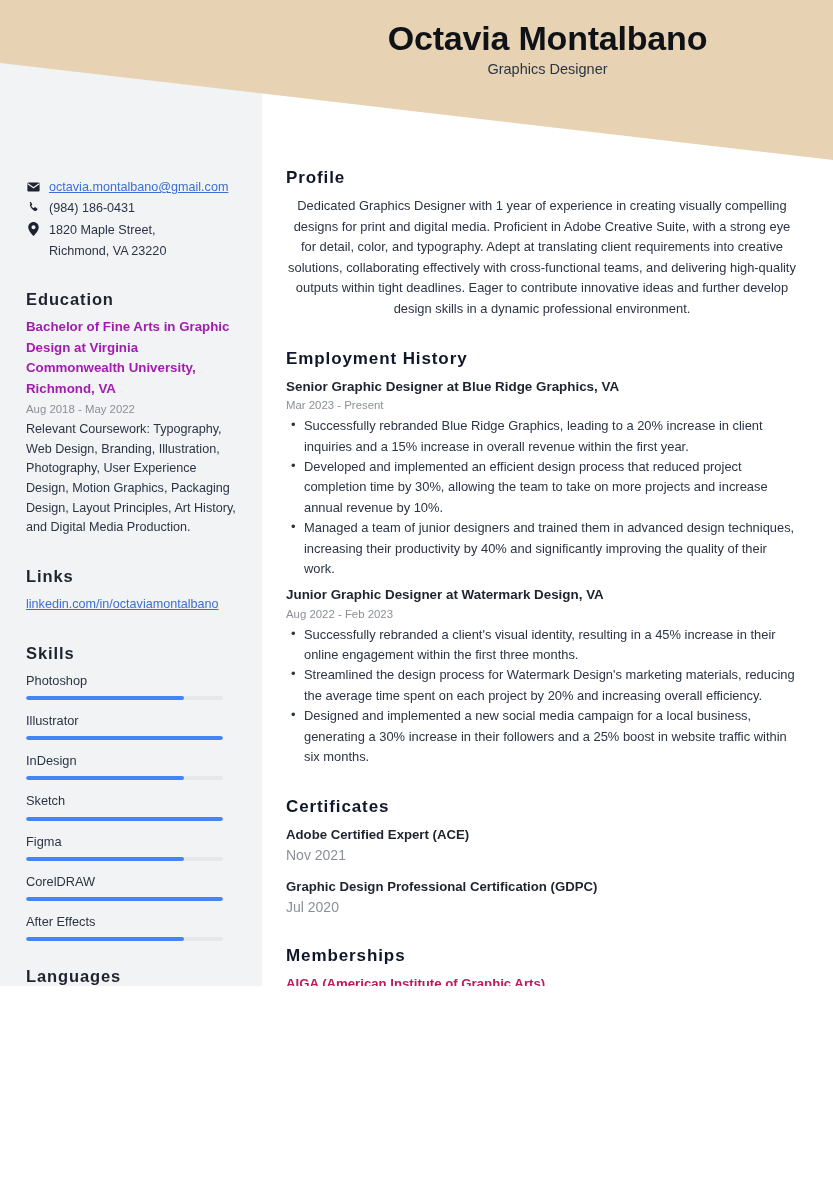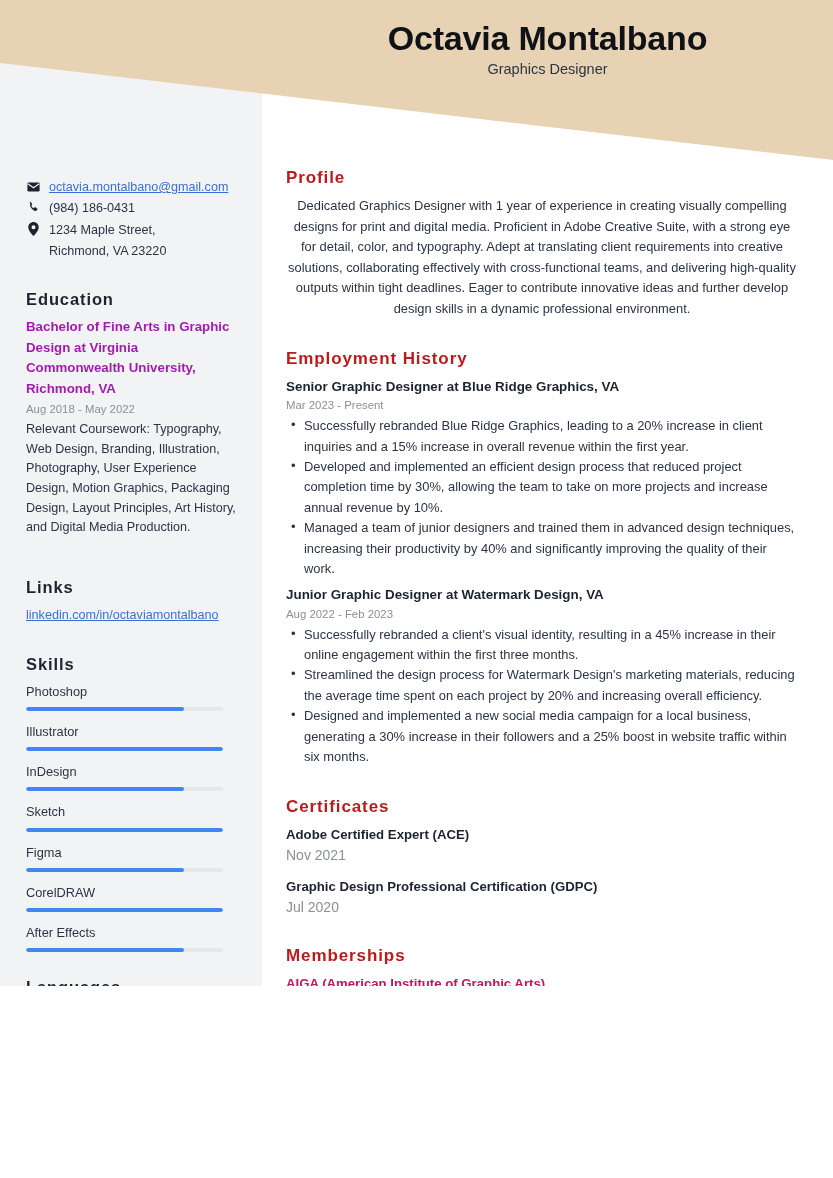--- a/index.html
+++ b/index.html
@@ -82,21 +82,21 @@
     font-size: 16.5px;
     font-weight: 700;
     letter-spacing: 0.9px;
     color: #1d2430;
     margin-bottom: 8px;
   }
   .main-heading {
     font-size: 17px;
     font-weight: 700;
     letter-spacing: 0.9px;
-    color: #b91c1c;
+    color: #0f172a;
     margin-bottom: 8px;
   }
 
   
   .contact { margin-bottom: 30px; }
   .contact-row {
     display: flex;
     align-items: flex-start;
     gap: 9px;
     margin-bottom: 3px;
@@ -115,21 +115,21 @@
   }
   .c-icon svg { display: block; }
   .contact-link {
     color: #3b6fd4;
     text-decoration: underline;
     font-size: 12.6px;
   }
   .addr-line2 { margin-left: 23px; font-size: 12.6px; line-height: 1.45; }
 
   
-  .edu-block { margin-bottom: 40px; }
+  .edu-block { margin-bottom: 29px; }
   .edu-title {
     font-size: 13.3px;
     font-weight: 700;
     line-height: 1.56;
     color: #a21caf;
   }
   .edu-date {
     font-size: 11.4px;
     color: #8b8f97;
     line-height: 1.5;
@@ -273,21 +273,21 @@
             </svg>
         </span>
         <span>(984) 186-0431</span>
       </div>
       <div class="contact-row">
         <span class="c-icon">
           <svg width="11" height="14" viewBox="0 0 12 16">
               <path d="M6 0C2.7 0 0 2.7 0 6c0 4.3 6 10 6 10s6-5.7 6-10c0-3.3-2.7-6-6-6zm0 8.3A2.3 2.3 0 1 1 6 3.7a2.3 2.3 0 0 1 0 4.6z" fill="currentColor"></path>
             </svg>
         </span>
-        <span>1234 Maple Street,</span>
+        <span>1820 Maple Street,</span>
       </div>
       <div class="addr-line2">Richmond, VA 23220</div>
     </div>
 
     <div class="edu-block">
       <div class="sb-heading">Education</div>
       <div>
         <div class="edu-title">Bachelor of Fine Arts in Graphic Design at Virginia Commonwealth University, Richmond, VA</div>
         <div class="edu-date">Aug 2018 - May 2022</div>
         <div class="edu-desc">Relevant Coursework: Typography, Web Design, Branding, Illustration, Photography, User Experience Design, Motion Graphics, Packaging Design, Layout Principles, Art History, and Digital Media Production.</div>

